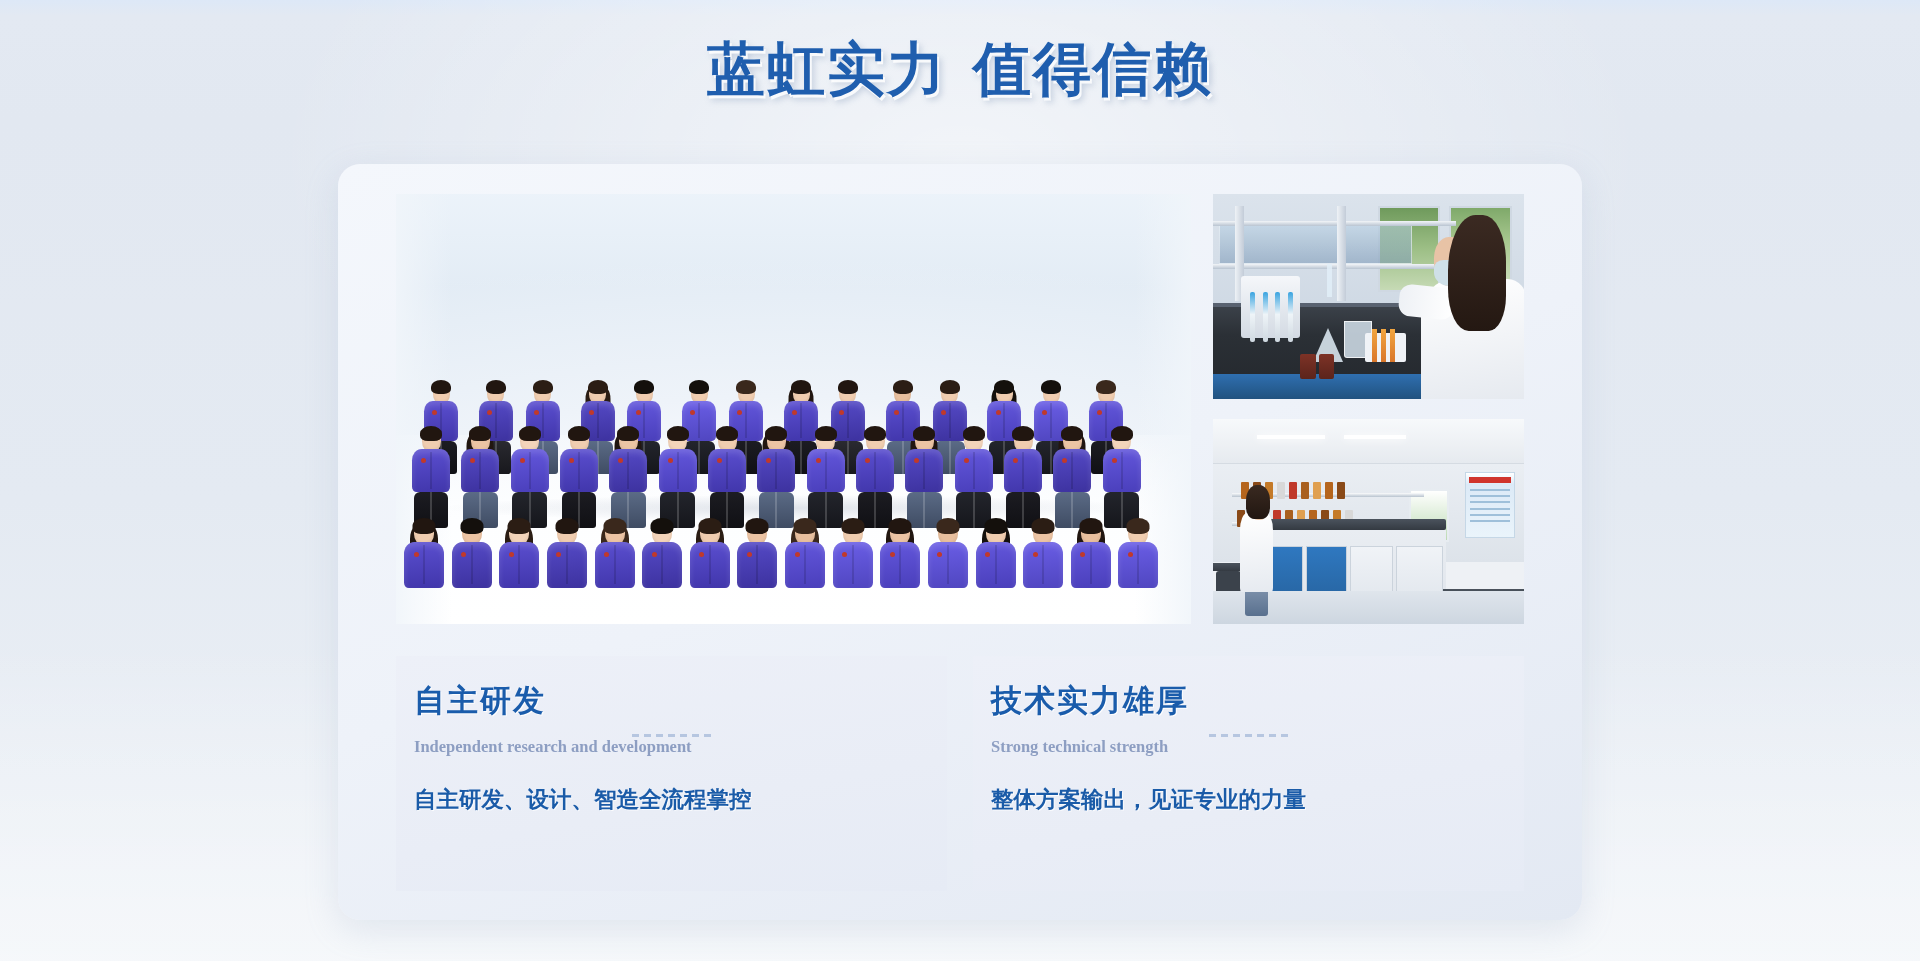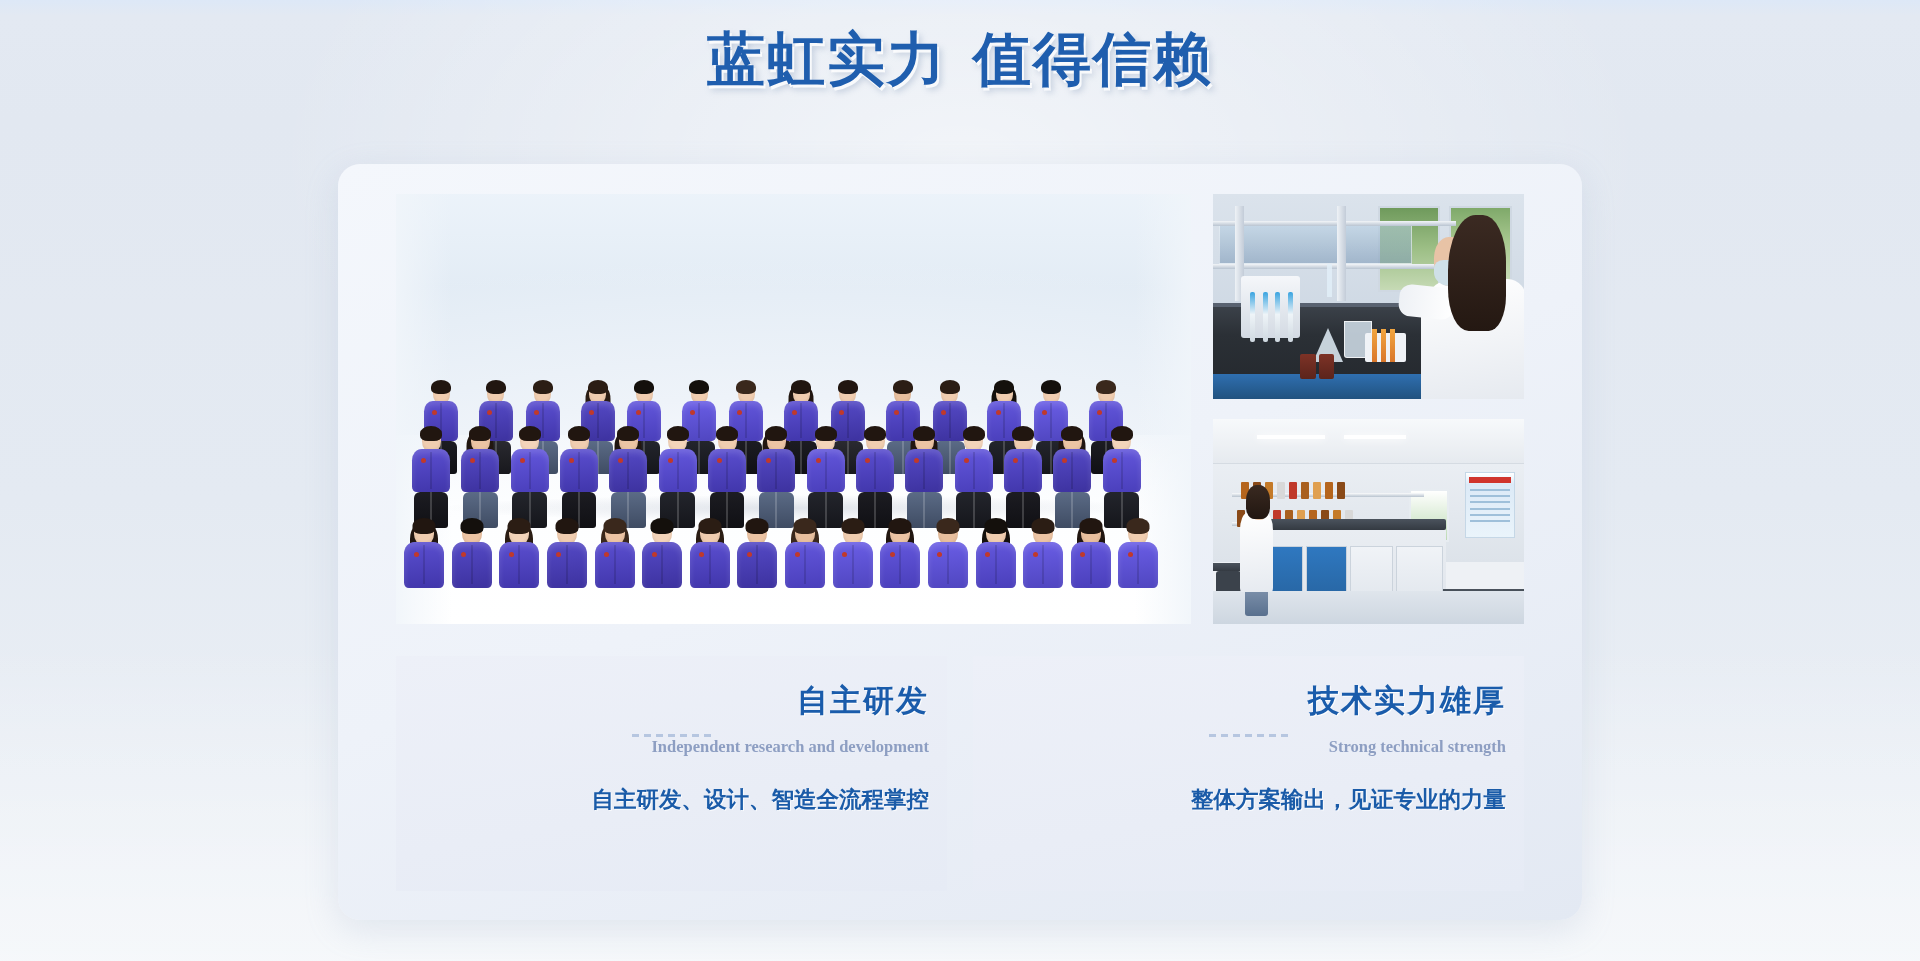--- a/index.html
+++ b/index.html
@@ -19,21 +19,21 @@
     background:radial-gradient(ellipse at 50% 40%, rgba(255,255,255,.55) 0%, rgba(255,255,255,0) 65%);
   }
   .bg-sheen2{
     position:absolute; left:0; bottom:0; width:100%; height:320px; pointer-events:none;
     background:linear-gradient(180deg, rgba(255,255,255,0) 0%, rgba(255,255,255,.45) 100%);
   }
 
   
   .header{ position:absolute; top:0; left:0; width:100%; text-align:center; }
   .hero-title{
-    margin-top:30px;
+    margin-top:40px;
     font-family:"Liberation Serif", serif;
     font-size:58px; font-weight:700; letter-spacing:2px;
     color:#1f5eae;
     text-shadow: 2px 3px 0 rgba(255,255,255,.85), 4px 5px 6px rgba(120,145,180,.38);
     line-height:1.05;
   }
   .hero-title .gap{ display:inline-block; width:26px; }
   .hero-sub{
     margin-top:12px;
     font-family:"Liberation Sans", sans-serif;
@@ -352,21 +352,21 @@
   
   .cards{
     position:absolute; left:58px; top:492px;
     width:1128px; height:235px;
     display:flex; gap:26px;
   }
   .card{
     flex:1;
     background:linear-gradient(170deg,#edf0f8 0%, #e9edf6 60%, #e6ebf5 100%);
     padding:24px 18px 0;
-    text-align:right;
+    text-align:left;
   }
   .card-title{
     font-family:"Liberation Serif", serif;
     font-size:31px; font-weight:700; letter-spacing:2px;
     color:#1a5cab;
     text-shadow:1px 1px 0 rgba(255,255,255,.9);
   }
   .dots{
     margin:12px auto 0; display:flex; gap:5px; justify-content:center;
   }

